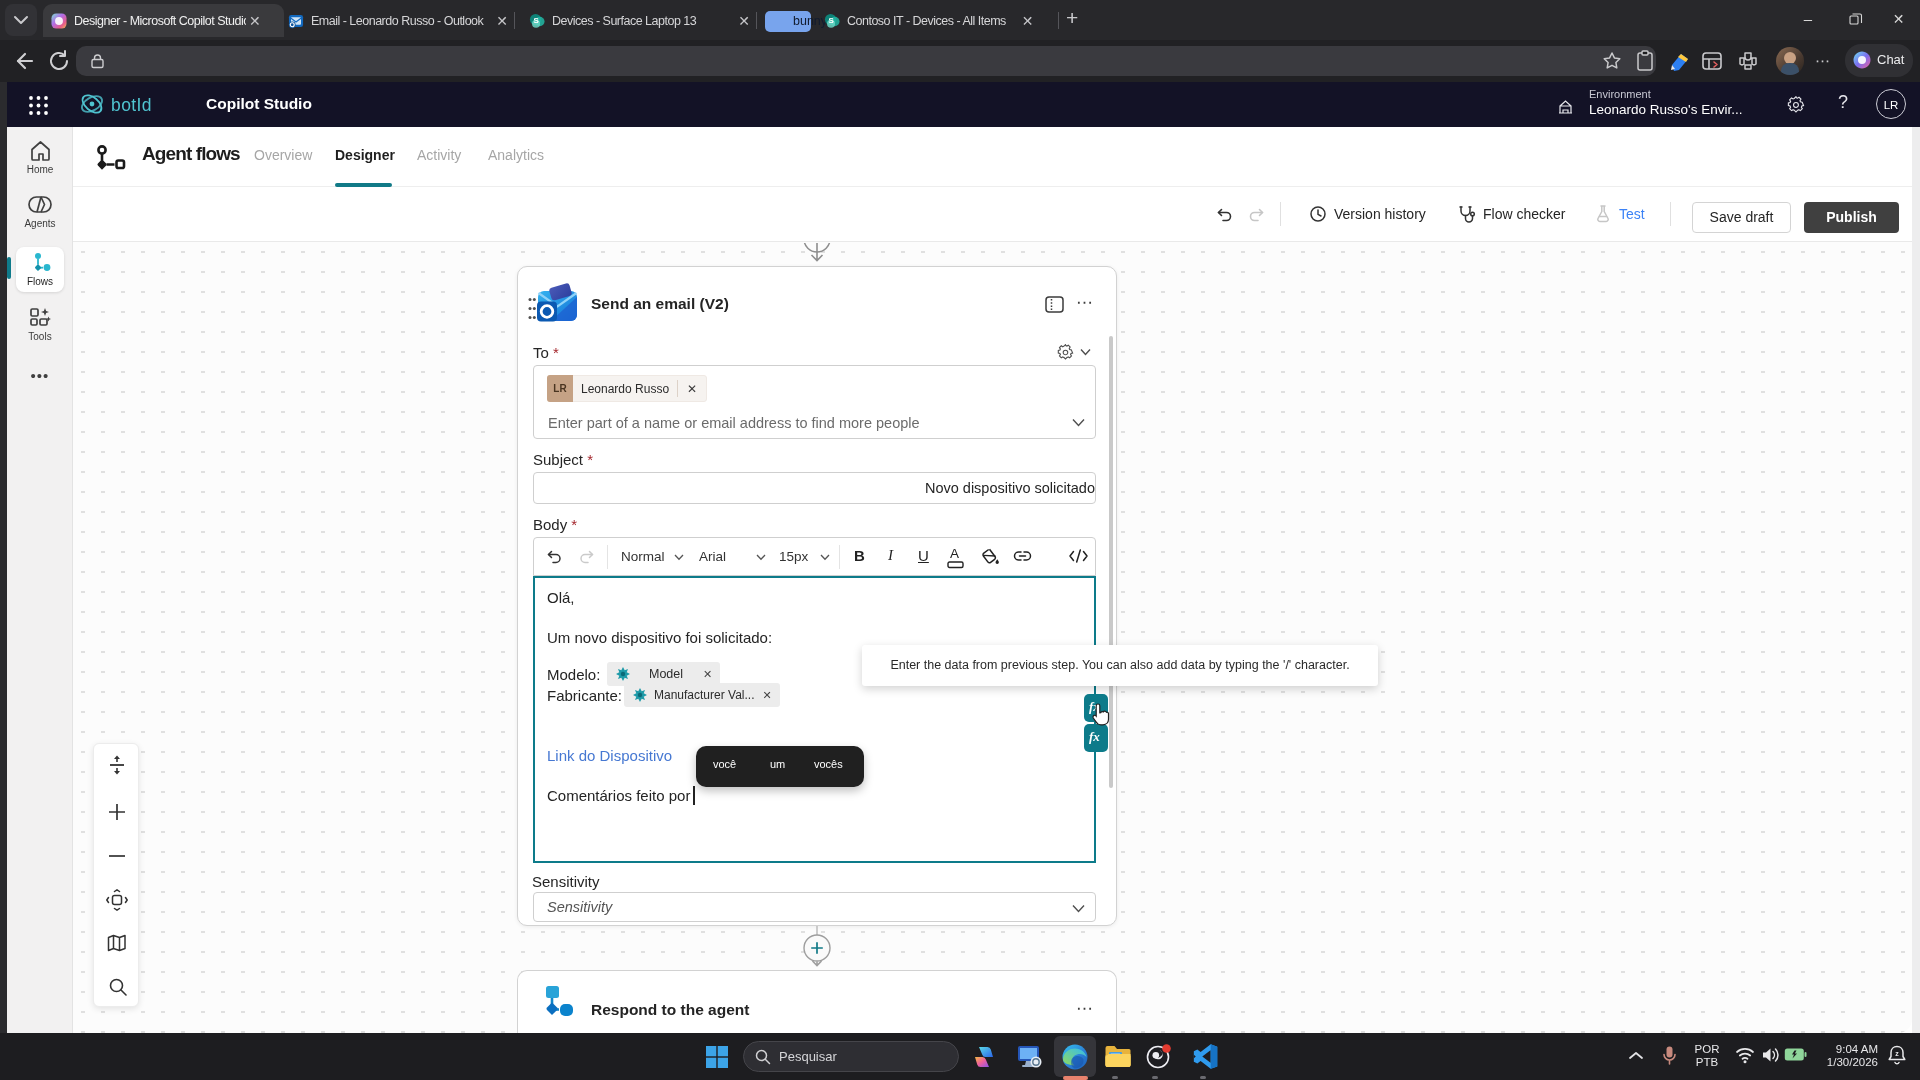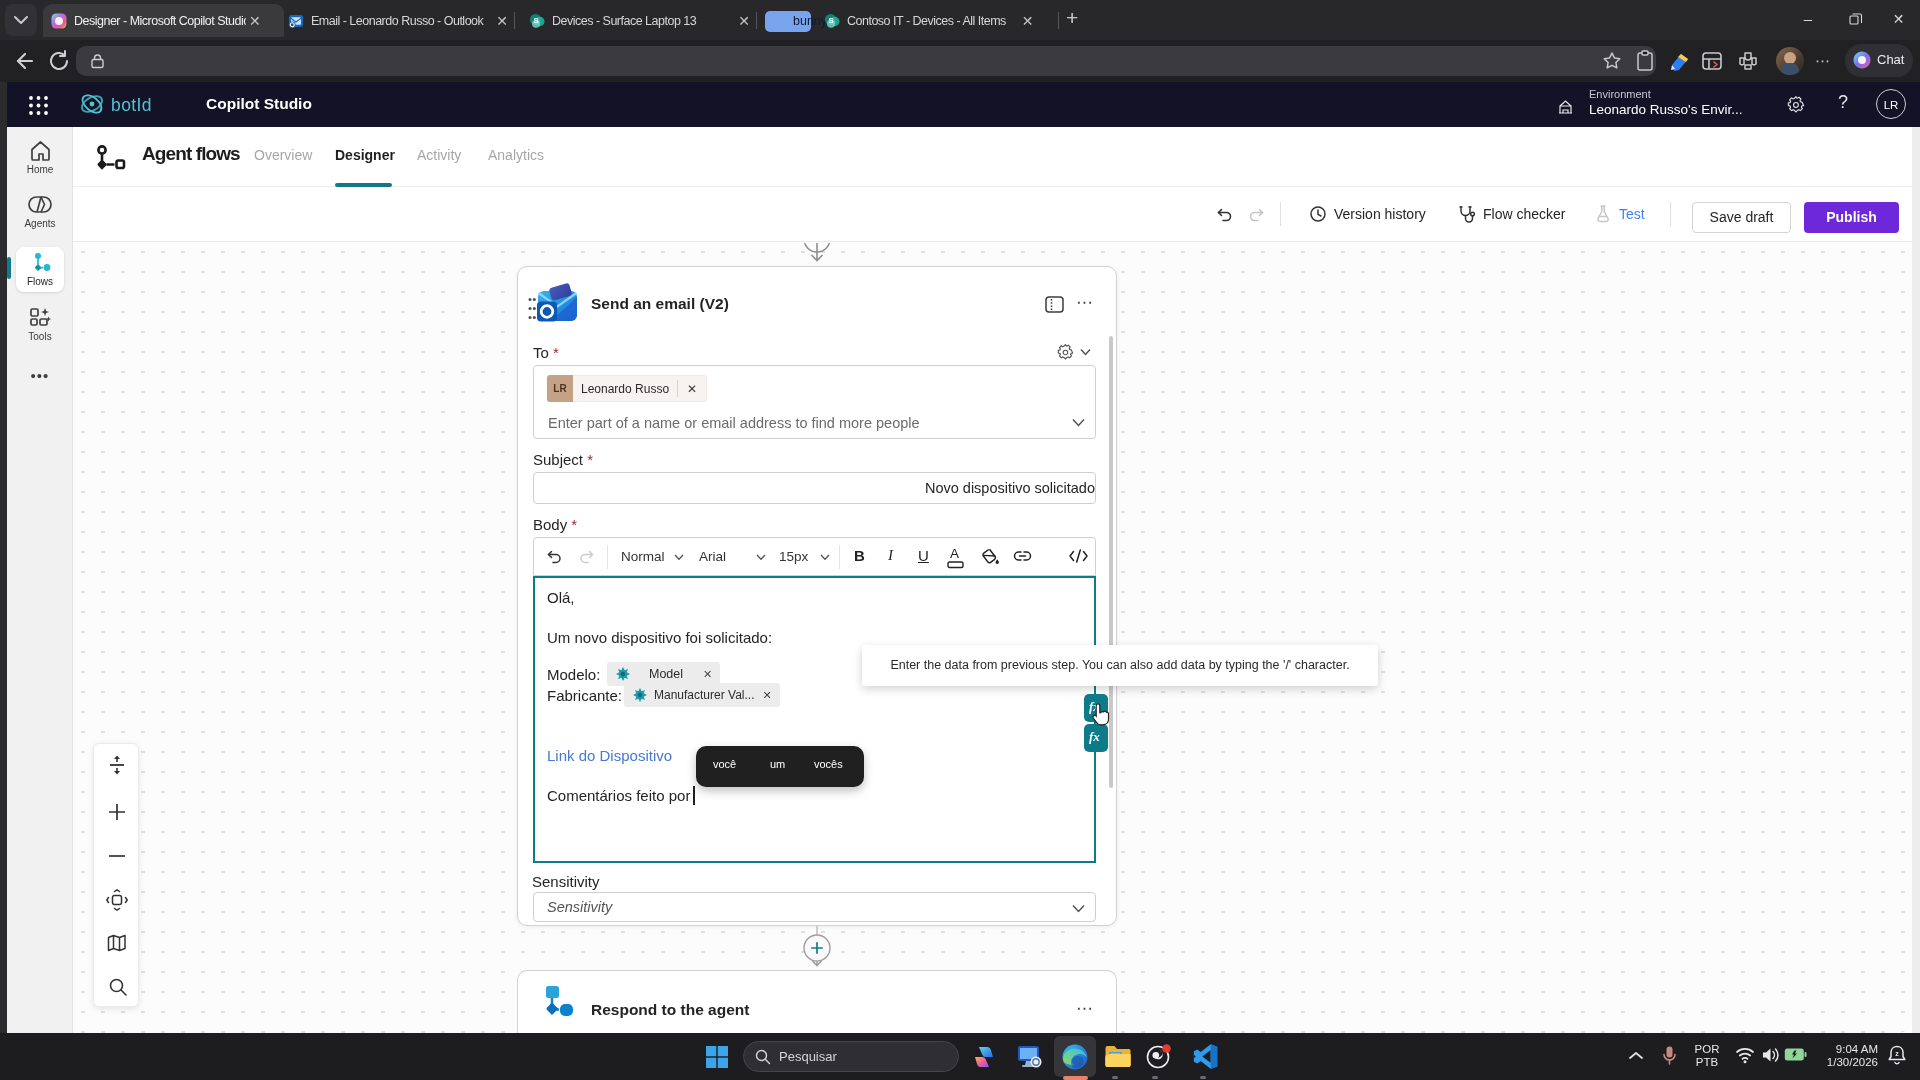--- a/index.html
+++ b/index.html
@@ -293,21 +293,21 @@
     <span class="abs" style="left:1410px;top:19px;font-size:14px;color:#252525;">Flow checker</span>
     <svg class="abs" style="left:1521px;top:17px;" width="18" height="19" viewBox="0 0 18 19">
         <g fill="none" stroke="#c6c6c6" stroke-width="1.5" stroke-linecap="round" stroke-linejoin="round">
           <path d="M7 2h4M7.8 2v5.5L4 14.5a2 2 0 0 0 1.8 2.9h6.4a2 2 0 0 0 1.8-2.9L10.2 7.5V2"></path>
           <path d="M5.5 12.5h7"></path>
         </g>
       </svg>
     <span class="abs" style="left:1546px;top:19px;font-size:14px;color:#3b82f6;">Test</span>
     <div class="abs" style="left:1597px;top:15px;width:1px;height:24px;background:#e0e0e0;"></div>
     <div class="abs" style="left:1619px;top:15px;width:99px;height:31px;background:#fff;border:1px solid #d4d4d4;border-radius:4px;text-align:center;line-height:29px;font-size:14px;color:#252525;">Save draft</div>
-    <div class="abs" style="left:1731px;top:15px;width:95px;height:31px;background:#6d28d9;border-radius:4px;text-align:center;line-height:31px;font-size:14px;color:#fff;font-weight:700;">Publish</div>
+    <div class="abs" style="left:1731px;top:15px;width:95px;height:31px;background:#404040;border-radius:4px;text-align:center;line-height:31px;font-size:14px;color:#fff;font-weight:700;">Publish</div>
   </div>
   <div id="canvas"></div>
   <div id="rightsb"></div>
 
   <svg class="abs" style="left:800px;top:243px;" width="34" height="24" viewBox="0 0 34 24">
     <circle cx="17" cy="-4" r="13" fill="none" stroke="#8e8e8e" stroke-width="1.5"></circle>
     <path d="M17 -2v19M11.5 12l5.5 5.5L22.5 12" fill="none" stroke="#8e8e8e" stroke-width="1.6"></path>
   </svg>
 
   <div class="card" style="left:517px;top:266px;width:600px;height:660px;">

